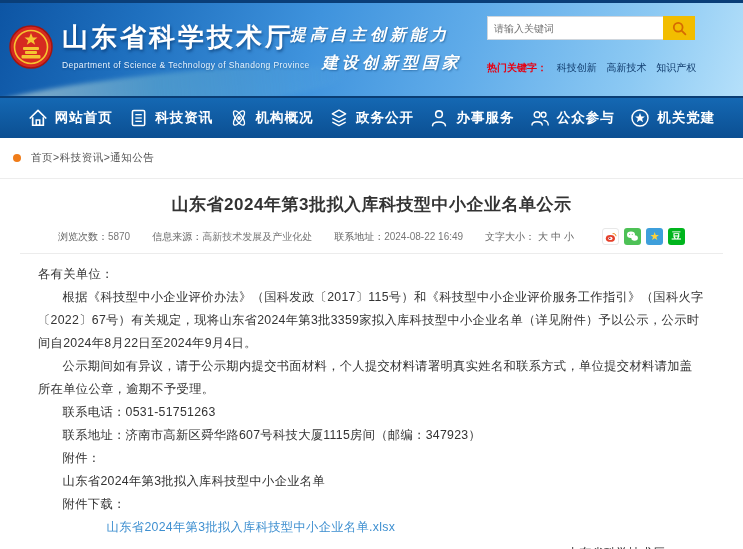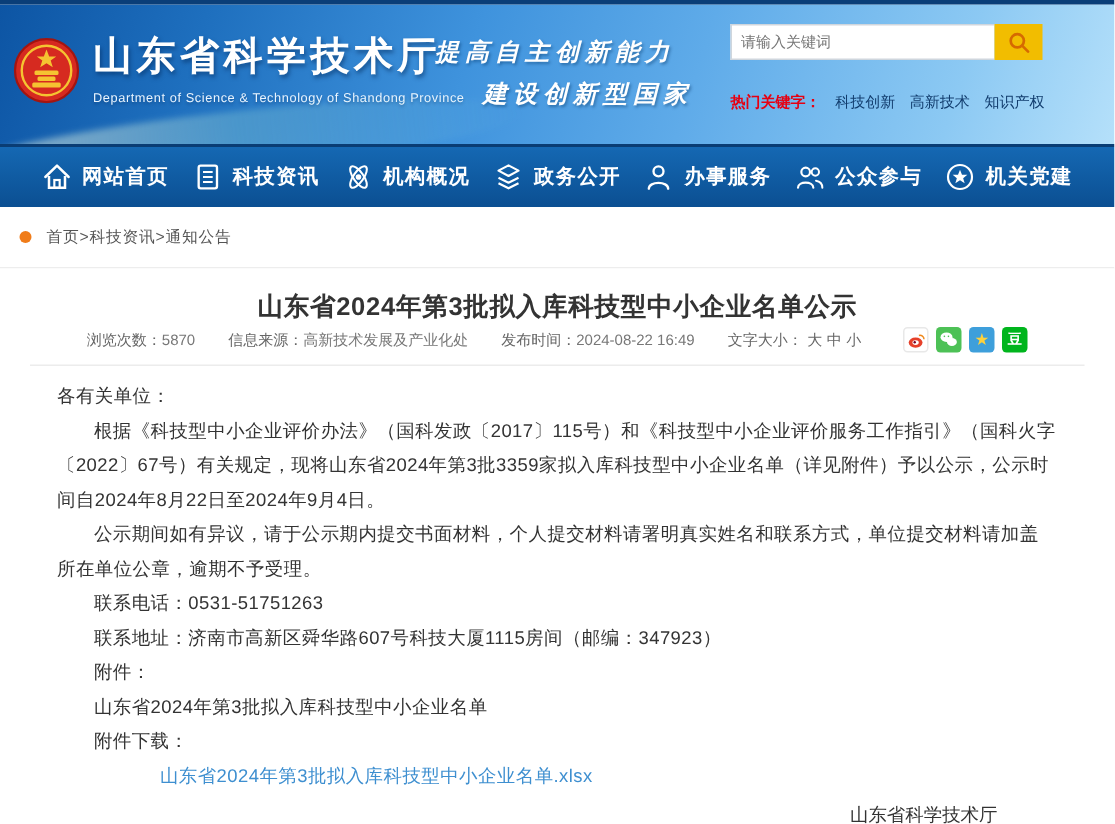--- a/index.html
+++ b/index.html
@@ -44,21 +44,21 @@
 
   
   .breadcrumb-bar { height:41px; background:#fff; border-bottom:1px solid #ededed;
     display:flex; align-items:center; padding-left:13px; }
   .crumb-dot { width:8px; height:8px; border-radius:50%; background:#f07c19; margin-right:10px; }
   .crumb-text { font-size:10.5px; color:#555; letter-spacing:.5px; }
 
   
   .article { padding:14px 20px 0 20px; background:#fff; }
   h1.article-title { text-align:center; font-size:17px; color:#333; font-weight:bold; letter-spacing:.5px; }
-  .meta { margin-top:2px; display:flex; align-items:center; justify-content:center; gap:22px;
+  .meta { margin-top:12px; display:flex; align-items:center; justify-content:center; gap:22px;
     font-size:10px; color:#777; padding-bottom:8px; border-bottom:1px solid #ececec; }
   .meta b { font-weight:normal; color:#666; }
   .meta .size-opt { cursor:pointer; margin-left:3px; color:#666; }
   .share-group { display:flex; gap:5px; margin-left:6px; }
   .share { width:17px; height:17px; border-radius:3px; display:flex; align-items:center;
     justify-content:center; cursor:pointer; font-size:10px; }
   .share.weibo { background:#fff; border:1px solid #e8e8e8; }
   .share.wechat { background:#4dc156; }
   .share.fav { background:#3e9fdb; color:#ffd23c; font-size:11px; }
   .share.douban { background:#00b51d; color:#fff; font-size:9.5px; font-weight:bold; }
@@ -190,21 +190,21 @@
     <span class="crumb-dot"></span>
     <span class="crumb-text">首页&gt;科技资讯&gt;通知公告</span>
   </div>
 
   <main class="article">
     <h1 class="article-title">山东省2024年第3批拟入库科技型中小企业名单公示</h1>
 
     <div class="meta">
       <span><b>浏览次数：</b><span>5870</span></span>
       <span><b>信息来源：</b><span>高新技术发展及产业化处</span></span>
-      <span><b>发布时间：</b><span>2024-08-22 16:49</span></span>
+      <span><b>联系地址：</b><span>2024-08-22 16:49</span></span>
       <span>
         <b>文字大小：</b><span class="size-opt">大</span><span class="size-opt">中</span><span class="size-opt">小</span>
       </span>
       <span class="share-group">
         <span class="share weibo">
           <svg width="12" height="12" viewBox="0 0 12 12">
               <ellipse cx="5.4" cy="7.4" rx="4.6" ry="3.4" fill="#e6402a"></ellipse>
               <ellipse cx="5.4" cy="7.4" rx="2.1" ry="1.6" fill="#fff"></ellipse>
               <circle cx="4.8" cy="7.2" r=".8" fill="#702"></circle>
               <path d="M7.6 2.6 C9.4 2.2 11 3.4 11 5.2" fill="none" stroke="#f08a1d" stroke-width="1"></path>

